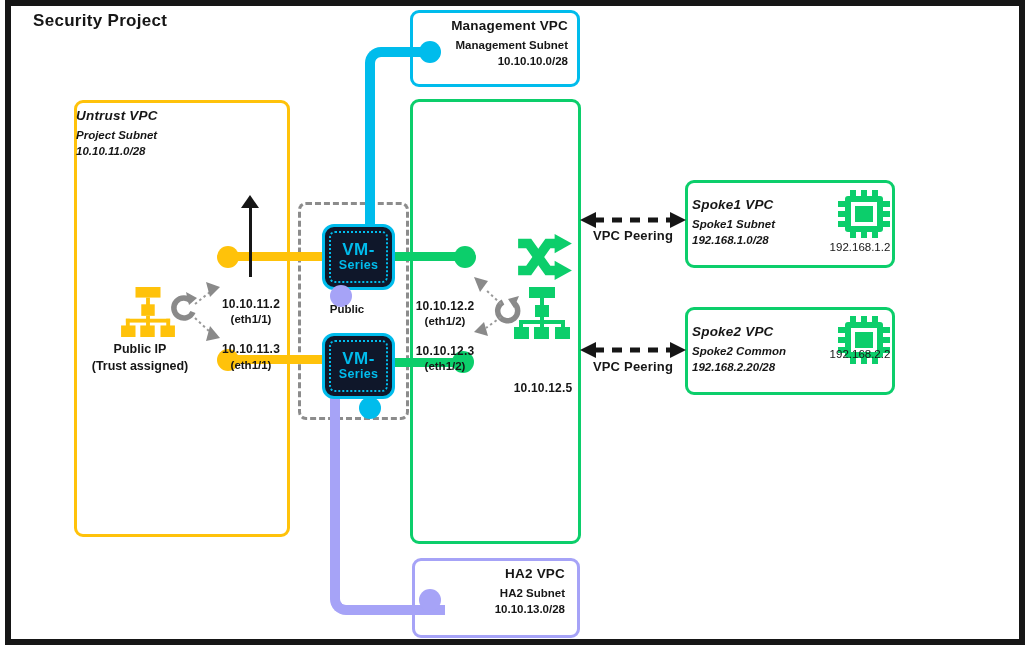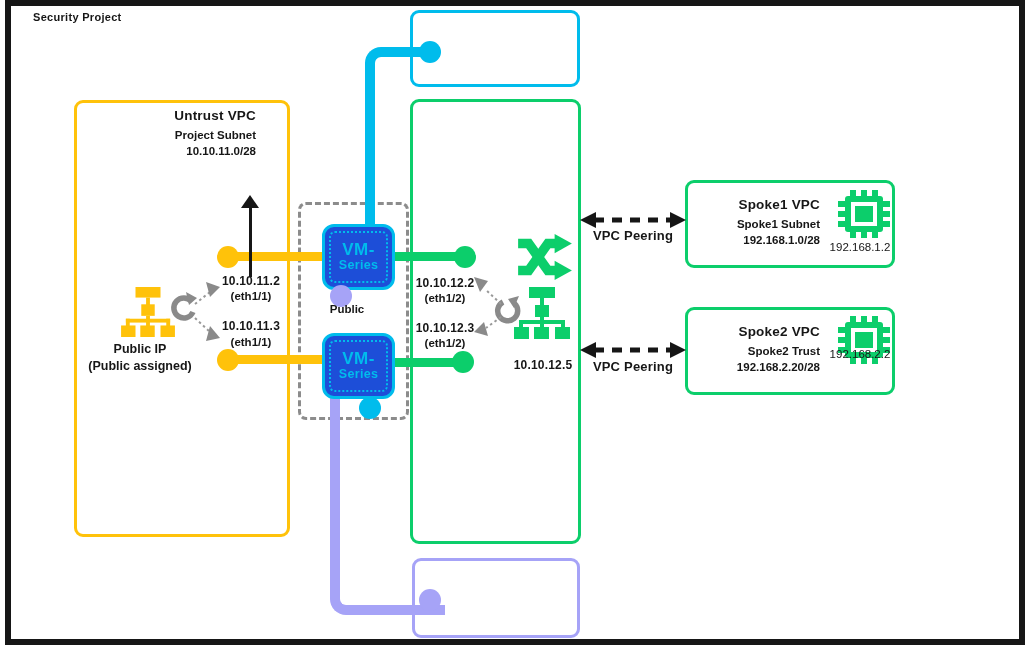--- a/index.html
+++ b/index.html
@@ -3,92 +3,102 @@
 <meta charset="utf-8">
 <style>
   html,body{margin:0;padding:0;background:#ffffff;}
   #canvas{
     position:relative;width:1031px;height:655px;background:#ffffff;
     font-family:"Liberation Sans", sans-serif;color:#161616;overflow:hidden;
   }
   .abs{position:absolute;}
   
   .frame{left:5px;top:0;width:1008px;height:633px;border:6px solid #161616;z-index:0;}
-  .diagram-title{left:33px;top:11px;font-size:11px;font-weight:700;letter-spacing:.3px;z-index:5;}
+  .diagram-title{left:33px;top:11px;font-size:17px;font-weight:700;letter-spacing:.3px;z-index:5;}
   
   .vpc{border-radius:9px;background:transparent;z-index:0;}
   .b-yellow{border:3px solid #FFC20A;}
   .b-cyan{border:3px solid #00BCEC;}
   .b-green{border:3px solid #0CCE6B;}
   .b-purple{border:3px solid #A6A3F7;}
   .vpc-text{z-index:4;line-height:16px;}
   .vpc-text .t1{font-size:13.5px;font-weight:700;letter-spacing:.2px;margin-bottom:3px;}
   .vpc-text .t2{font-size:11.5px;font-weight:700;}
   .vpc-text .t3{font-size:11.5px;font-weight:700;}
-  .ta-c{text-align:right;} .ta-r{text-align:right;}
+  .ta-c{text-align:left;font-style:italic;} .ta-r{text-align:right;}
   
   .dashed-box{left:298px;top:202px;width:105px;height:212px;border:3px dashed #8C8C8C;border-radius:8px;z-index:0;}
   
   .line{z-index:1;}
   .l-yellow{background:#FFC20A;}
   .l-green{background:#0CCE6B;}
   .dot{width:22px;height:22px;border-radius:50%;z-index:3;}
   .d-yellow{background:#FFC20A;} .d-green{background:#0CCE6B;}
   .d-cyan{background:#00BCEC;} .d-purple{background:#A6A3F7;}
   .elbow-cyan{left:365px;top:47px;width:65px;height:185px;border-left:10px solid #00BCEC;border-top:10px solid #00BCEC;border-top-left-radius:16px;z-index:1;}
   .elbow-purple{left:330px;top:393px;width:105px;height:212px;border-left:10px solid #A6A3F7;border-bottom:10px solid #A6A3F7;border-bottom-left-radius:16px;z-index:1;}
   
-  .vm{width:67px;border:3px solid #00BCEC;border-radius:12px;background:#1d4ed8;z-index:2;}
+  .vm{width:67px;border:3px solid #00BCEC;border-radius:12px;background:#0f172a;z-index:2;}
   .vm-inner{margin:4px;border:2px dotted #00BCEC;border-radius:6px;text-align:center;color:#00BCEC;padding:8px 0 9px 0;}
   .vm-inner .vm1{font-size:17px;font-weight:700;line-height:18px;letter-spacing:.5px;}
   .vm-inner .vm2{font-size:12.5px;font-weight:700;line-height:13px;letter-spacing:.3px;}
   
-  .iflabel{z-index:4;text-align:center;font-weight:700;}
+  .iflabel{z-index:4;text-align:center;font-weight:700;margin-top:23px;}
   .ip{font-size:12px;letter-spacing:.2px;}
   .port{font-size:11.5px;}
   .common-label{left:310px;top:303px;width:74px;text-align:center;font-size:11.5px;font-weight:700;z-index:4;}
   .pubip-label{z-index:4;text-align:center;font-weight:700;font-size:12.5px;}
   .peer-label{z-index:4;text-align:center;font-weight:700;font-size:13px;letter-spacing:.2px;}
   .chip-ip{z-index:4;text-align:center;font-weight:400;font-size:11.5px;}
   .arrow-up-line{left:249px;top:207px;width:3px;height:70px;background:#161616;z-index:2;}
   .arrow-up-head{left:241px;top:195px;width:0;height:0;border-left:9px solid transparent;border-right:9px solid transparent;border-bottom:13px solid #161616;z-index:2;}
   svg{display:block;}
 </style>
 </head>
 <body>
 
 <div id="canvas">
 
   <div class="abs frame"></div>
   <div class="abs diagram-title">Security Project</div>
 
   <div class="abs vpc b-cyan" style="left:410px;top:10px;width:164px;height:71px;"></div>
+  <div class="abs vpc-text ta-r" style="left:420px;top:18px;width:148px;">
+    <div class="t1">Management VPC</div>
+    <div class="t2">Management Subnet</div>
+    <div class="t3">10.10.10.0/28</div>
+  </div>
 
   <div class="abs vpc b-yellow" style="left:74px;top:100px;width:210px;height:431px;"></div>
   <div class="abs vpc-text ta-c" style="left:76px;top:108px;width:180px;">
     <div class="t1">Untrust VPC</div>
     <div class="t2">Project Subnet</div>
     <div class="t3">10.10.11.0/28</div>
   </div>
 
   <div class="abs vpc b-green" style="left:410px;top:99px;width:165px;height:439px;"></div>
 
   <div class="abs vpc b-purple" style="left:412px;top:558px;width:162px;height:74px;"></div>
+  <div class="abs vpc-text ta-r" style="left:415px;top:566px;width:150px;">
+    <div class="t1">HA2 VPC</div>
+    <div class="t2">HA2 Subnet</div>
+    <div class="t3">10.10.13.0/28</div>
+  </div>
 
   <div class="abs vpc b-green" style="left:685px;top:180px;width:204px;height:82px;"></div>
   <div class="abs vpc-text ta-c" style="left:692px;top:197px;width:128px;">
     <div class="t1" style="">Spoke1 VPC</div>
     <div class="t2">Spoke1 Subnet</div>
     <div class="t3">192.168.1.0/28</div>
   </div>
 
   <div class="abs vpc b-green" style="left:685px;top:307px;width:204px;height:82px;"></div>
   <div class="abs vpc-text ta-c" style="left:692px;top:324px;width:128px;">
     <div class="t1" style="">Spoke2 VPC</div>
-    <div class="t2">Spoke2 Trust</div>
+    <div class="t2">Spoke2 Common</div>
     <div class="t3">192.168.2.20/28</div>
   </div>
 
   <div class="abs dashed-box"></div>
 
   <div class="abs elbow-cyan"></div>
   <div class="abs elbow-purple"></div>
 
   <div class="abs line l-yellow" style="left:228px;top:252px;width:102px;height:9px;"></div>
   <div class="abs line l-yellow" style="left:228px;top:355px;width:102px;height:9px;"></div>
@@ -135,21 +145,21 @@
       <rect x="5" y="33" width="46" height="4"></rect>
       <rect x="5" y="33" width="4" height="8"></rect>
       <rect x="26" y="33" width="4" height="8"></rect>
       <rect x="47" y="33" width="4" height="8"></rect>
       <rect x="0" y="40" width="15" height="12"></rect>
       <rect x="20" y="40" width="15" height="12"></rect>
       <rect x="41" y="40" width="15" height="12"></rect>
     </g>
   </svg>
   <div class="abs pubip-label" style="left:80px;top:342px;width:120px;">Public IP</div>
-  <div class="abs pubip-label" style="left:65px;top:359px;width:150px;">(Public assigned)</div>
+  <div class="abs pubip-label" style="left:65px;top:359px;width:150px;">(Trust assigned)</div>
 
   <svg class="abs" style="left:168px;top:278px;z-index:4;" width="60" height="72" viewBox="0 0 60 72">
     <path d="M23.5,23.5 A10,10 0 1 0 25,34" fill="none" stroke="#8a8a8a" stroke-width="5.5"></path>
     <polygon points="18,14 29,20 21,27" fill="#8a8a8a"></polygon>
     <line x1="27" y1="26" x2="42" y2="14" stroke="#999999" stroke-width="2" stroke-dasharray="2.5,3"></line>
     <polygon points="38,4 52,9 42,19" fill="#8a8a8a"></polygon>
     <line x1="27" y1="40" x2="42" y2="54" stroke="#999999" stroke-width="2" stroke-dasharray="2.5,3"></line>
     <polygon points="42,48 52,60 38,63" fill="#8a8a8a"></polygon>
   </svg>
 

